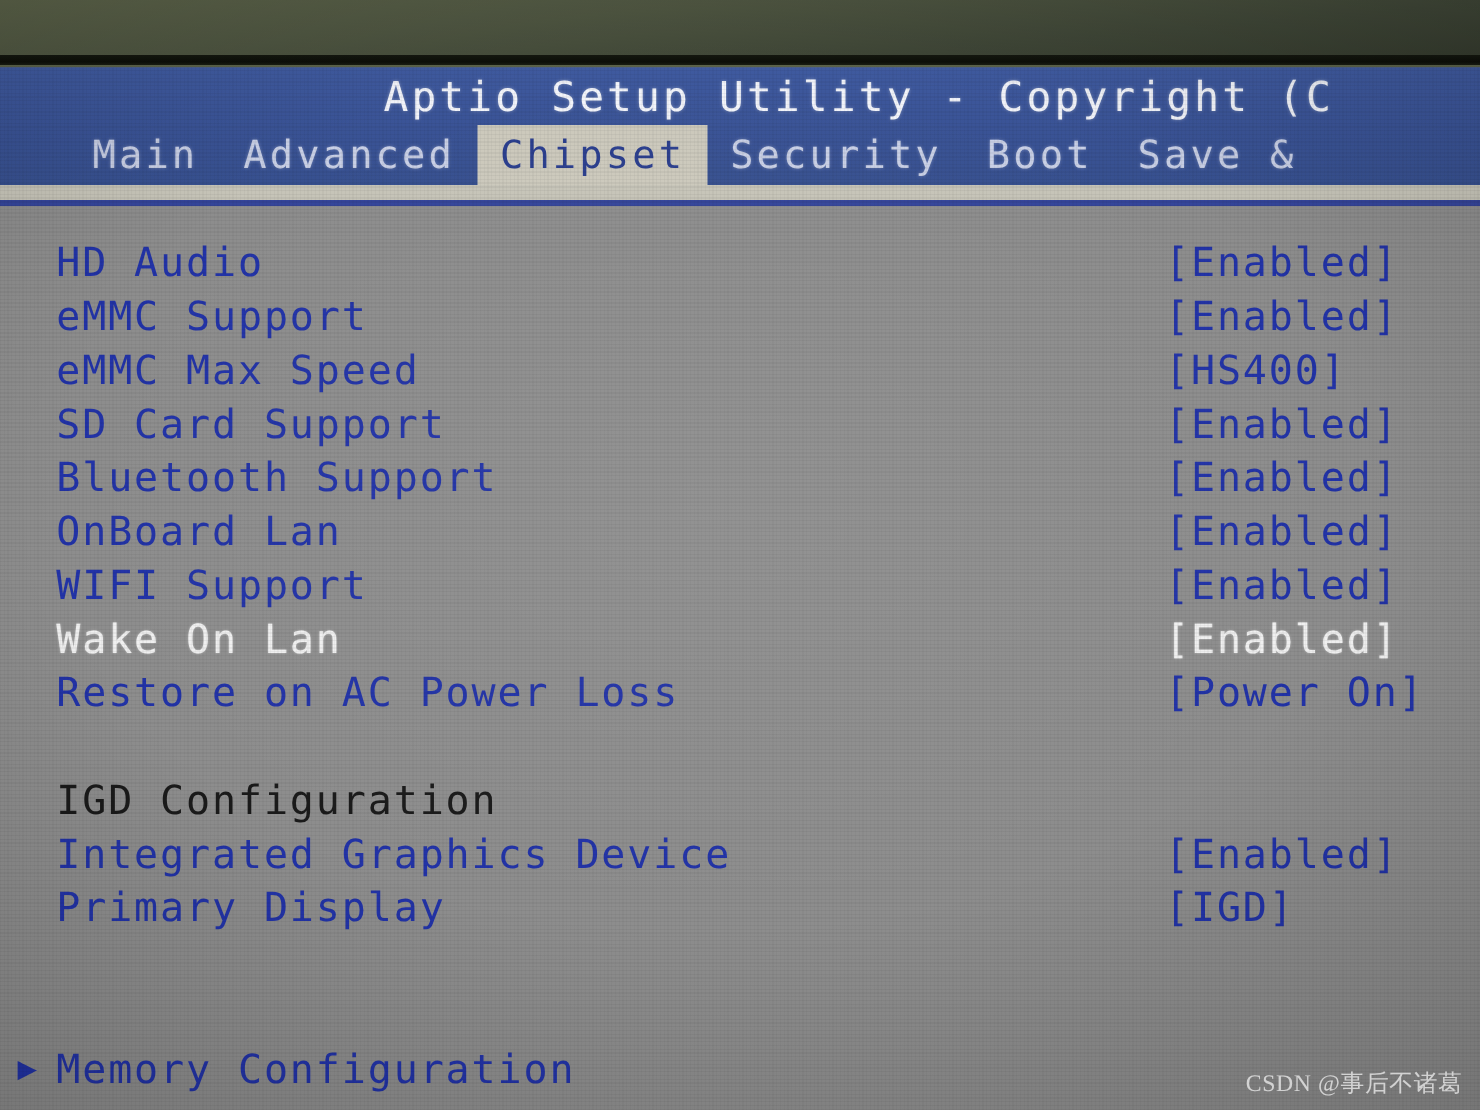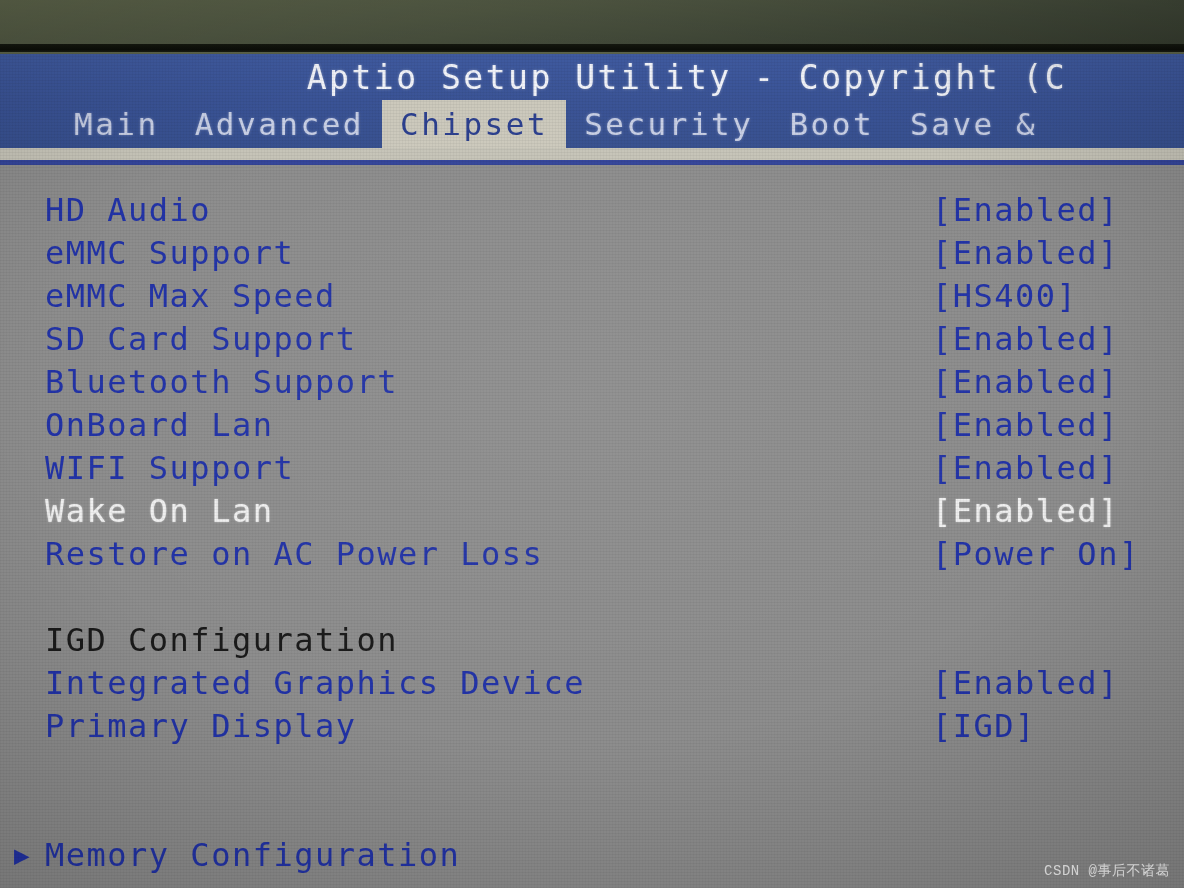--- a/index.html
+++ b/index.html
@@ -152,22 +152,22 @@
     left: 14px;
     font-size: 26px;
     color: #2233a8;
   }
 
   
   #watermark {
     position: absolute;
     right: 14px;
     bottom: 8px;
-    font-family: Liberation Mono, monospace;
-    font-size: 14px;
+    font-family: Liberation Serif, serif;
+    font-size: 19px;
     color: rgba(245,245,245,.72);
     letter-spacing: .5px;
     white-space: nowrap;
   }
 
   
   #scanlines {
     position: absolute;
     left: 0; top: 54px;
     width: 1184px;

